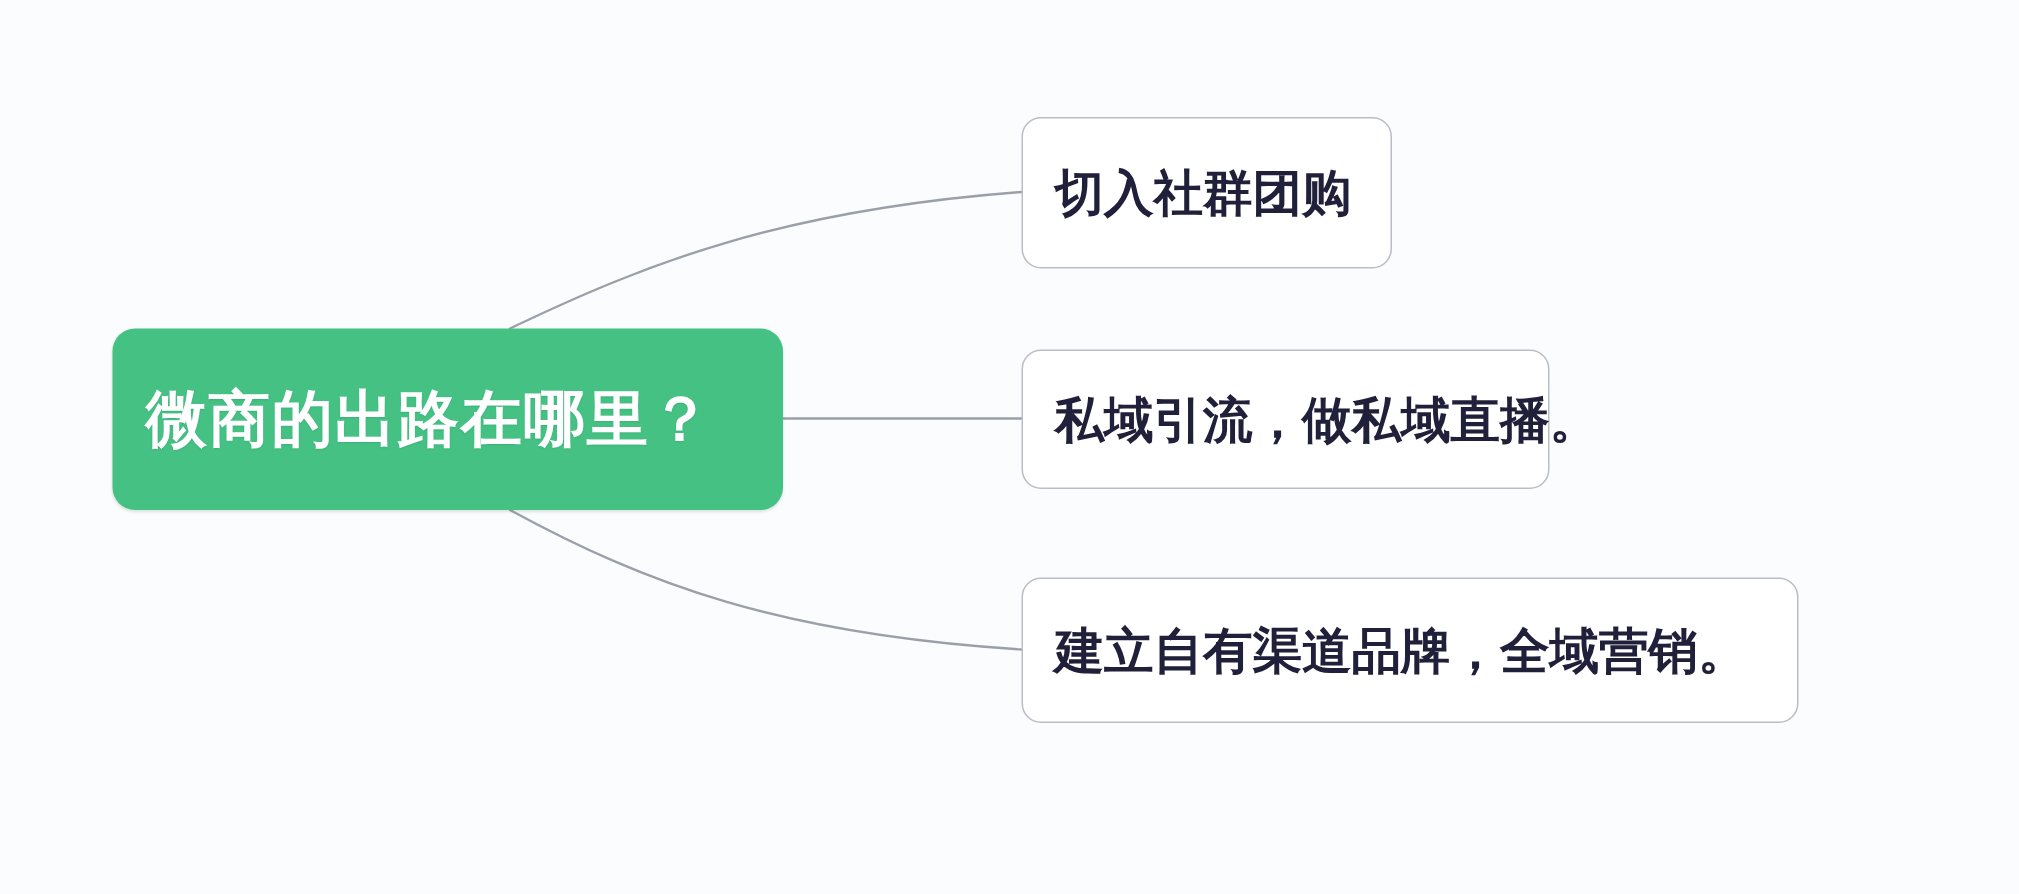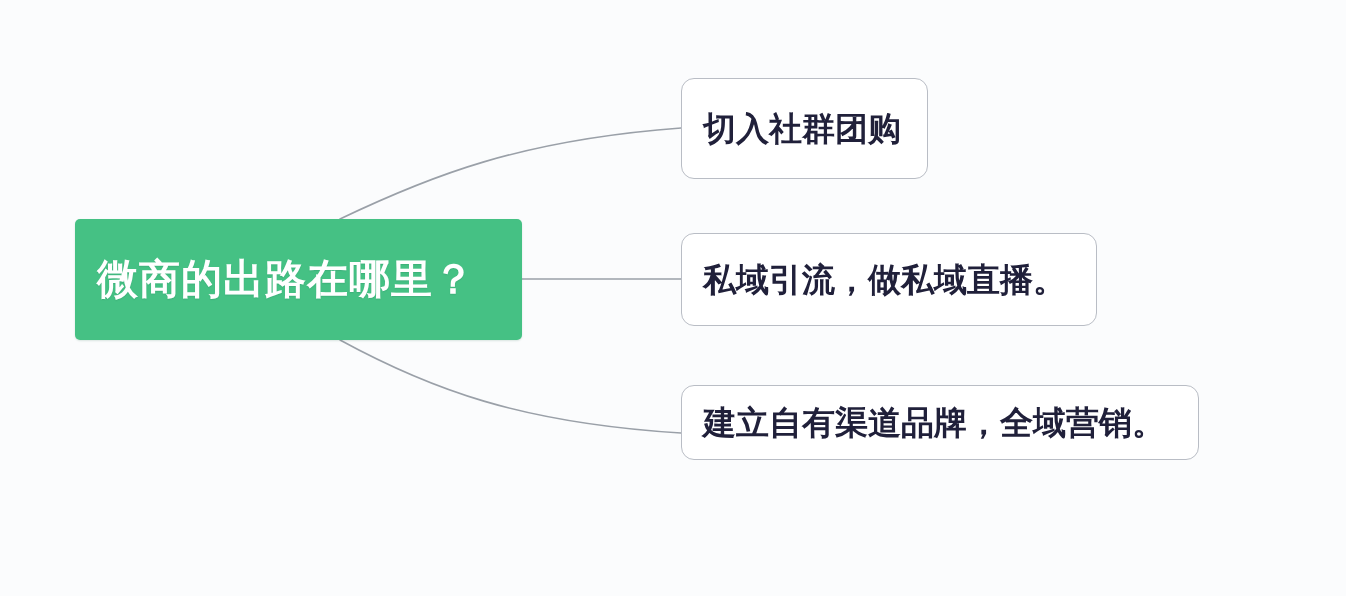--- a/index.html
+++ b/index.html
@@ -48,21 +48,21 @@
     display: flex;
     align-items: center;
   }
 
   #root-node {
     left: 75px;
     top: 219px;
     width: 447px;
     height: 121px;
     background: #45c184;
-    border-radius: 5px;
+    border-radius: 15px;
     padding-left: 22px;
     padding-right: 18px;
     box-shadow: 0 1px 2px rgba(60, 120, 95, 0.18);
   }
   #root-node .node-text {
     color: #ffffff;
     font-size: 41px;
     font-weight: 700;
     letter-spacing: 1px;
     line-height: 1.1;
@@ -87,28 +87,28 @@
 
   #branch-node-1 {
     left: 681px;
     top: 78px;
     width: 247px;
     height: 101px;
   }
   #branch-node-2 {
     left: 681px;
     top: 233px;
-    width: 416px;
+    width: 352px;
     height: 93px;
   }
   #branch-node-3 {
     left: 681px;
     top: 385px;
     width: 518px;
-    height: 75px;
+    height: 97px;
   }
 </style>
 </head>
 <body>
 
 <div id="mindmap-canvas">
 
   <svg id="connector-layer" viewBox="0 0 1346 596" width="1346" height="596" xmlns="http://www.w3.org/2000/svg">
     <path d="M 340 219 C 430 176 520 140 681 128"></path>
     <line x1="521" y1="279" x2="681" y2="279"></line>

